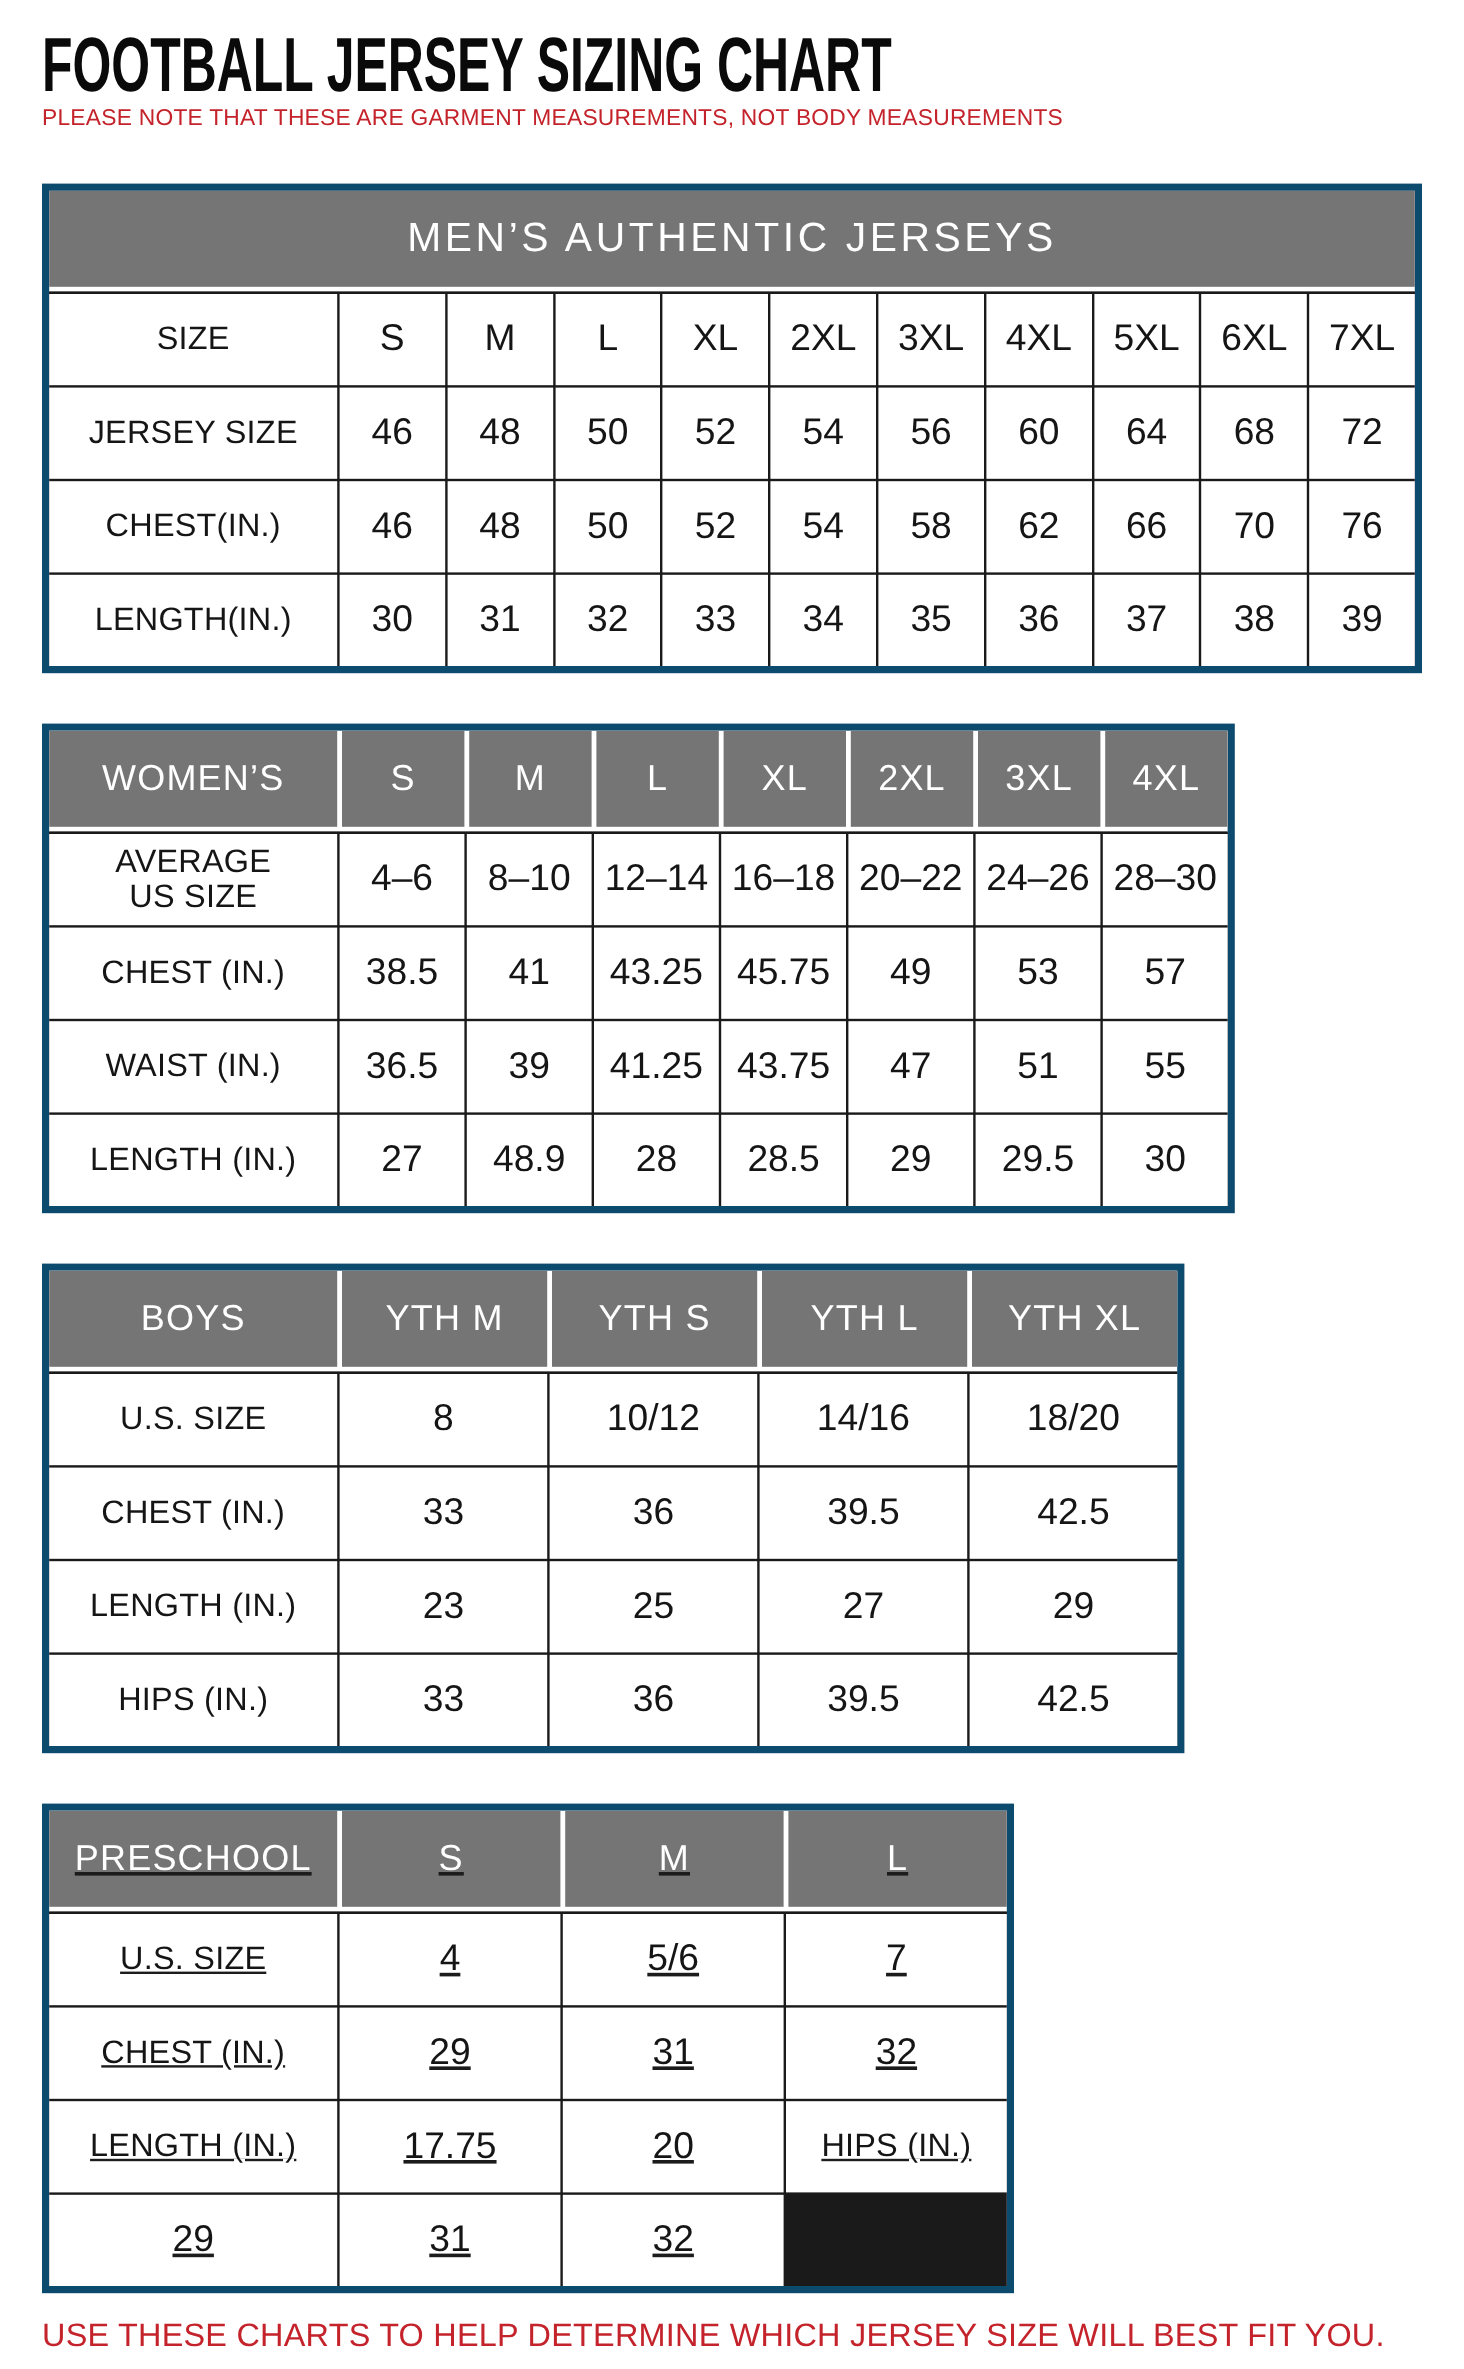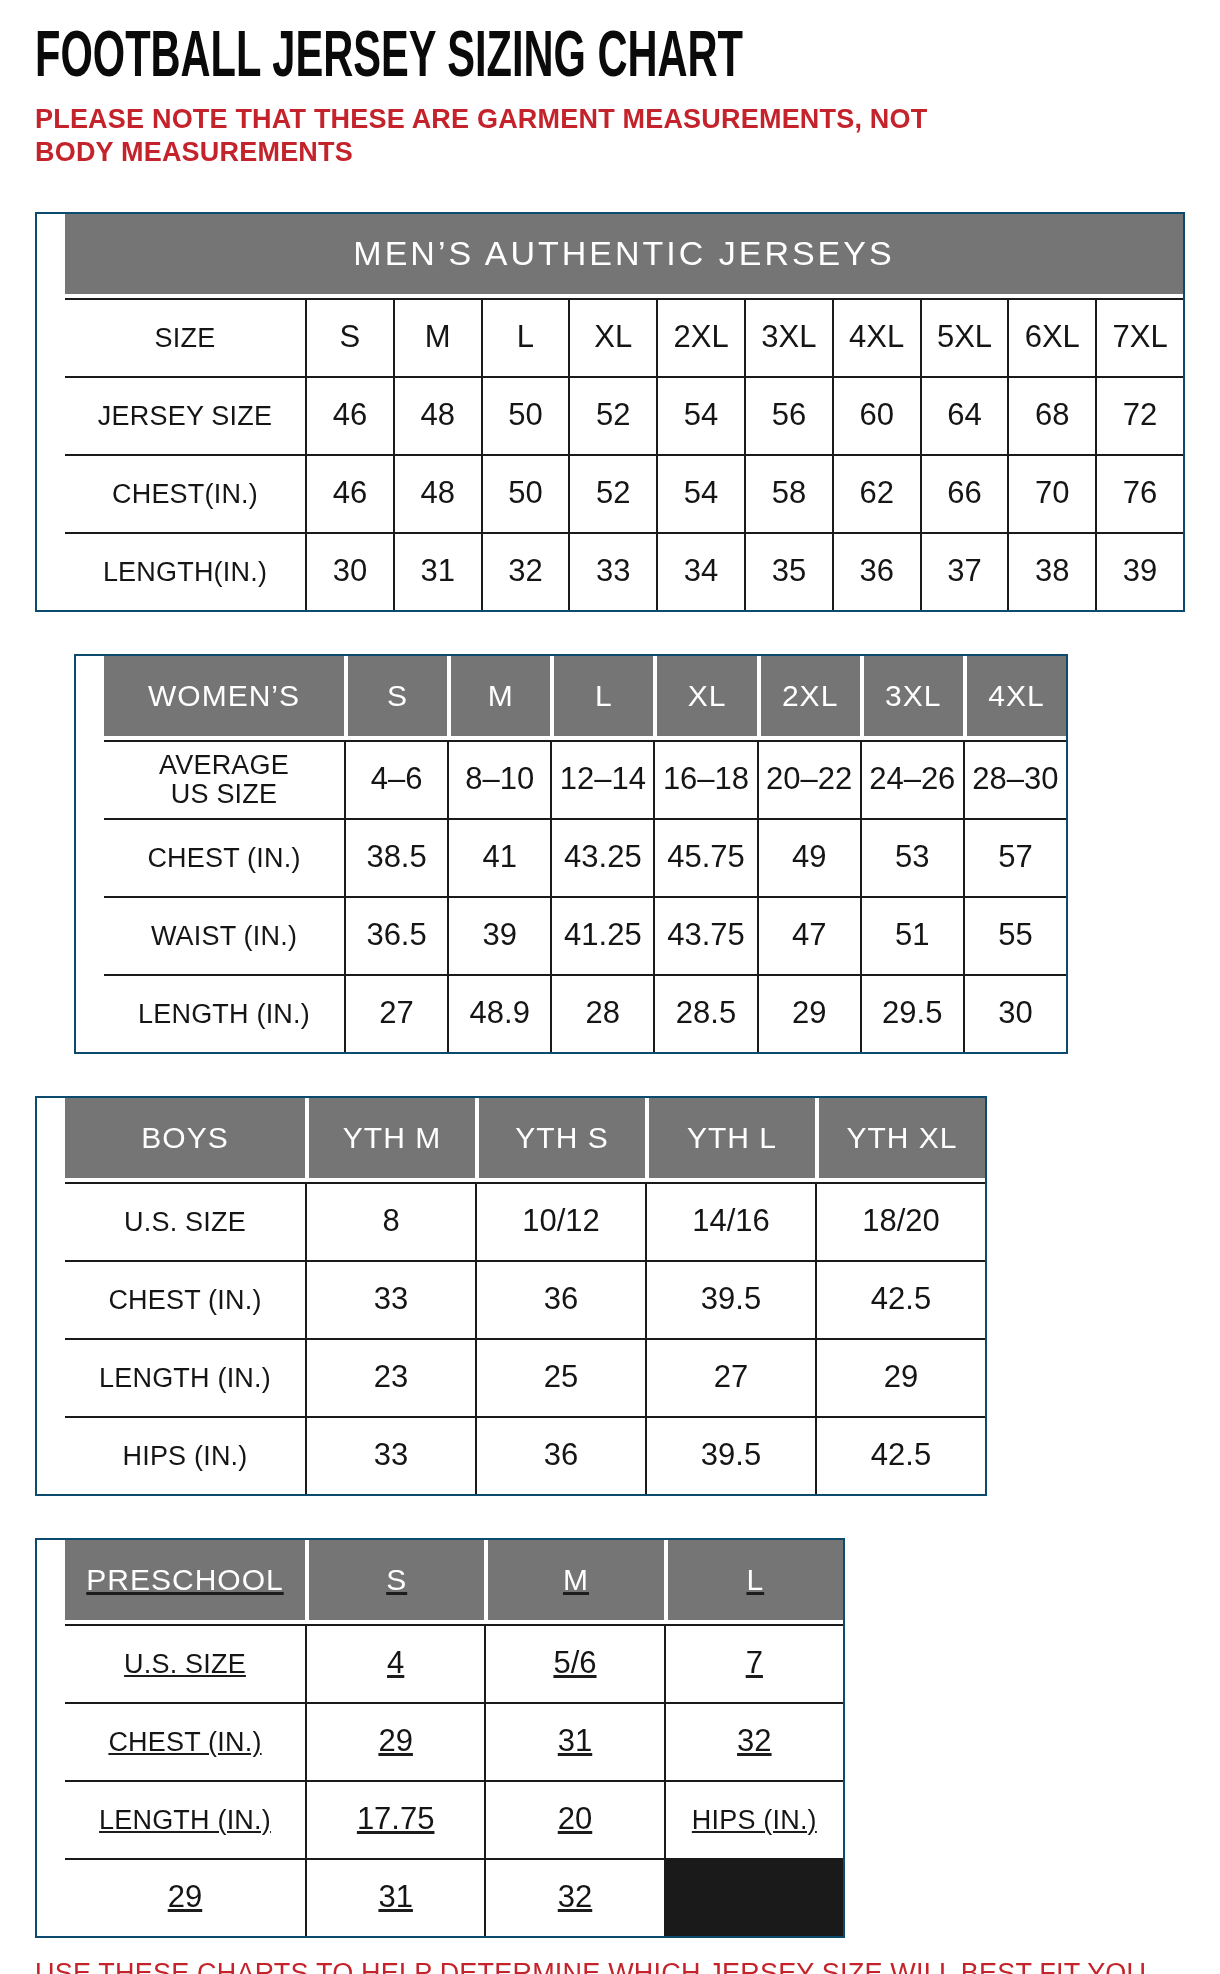--- a/index.html
+++ b/index.html
@@ -15,36 +15,35 @@
   
   .title {
     font-size:64px; font-weight:bold; color:#0a0a0a;
     white-space:nowrap; line-height:1.02;
     transform:scaleX(0.65); transform-origin:left center;
     letter-spacing:0px;
   }
 
   
   .note {
-    margin-top:16px;
+    margin-top:0;
     max-width:900px;
-    font-size:27px; line-height:1.23; font-weight:700;
+    font-size:19px; line-height:1.23; font-weight:400;
     color:var(--red,#c4232b);
     letter-spacing:0.2px;
   }
 
   
   .tbl {
-    border:2px solid #0c4a6e;
+    border:6px solid #0c4a6e;
     background:#ffffff;
     margin-top:42px;
-    padding-left:28px;
   }
   .tbl-mens      { width:1150px; --cols:240px repeat(10,1fr); }
-  .tbl-womens    { width:994px;margin-left:39px;  --cols:240px repeat(7,1fr);  }
+  .tbl-womens    { width:994px;  --cols:240px repeat(7,1fr);  }
   .tbl-boys      { width:952px; --cols:240px repeat(4,1fr);  }
   .tbl-preschool { width:810px;text-decoration:underline;  --cols:240px repeat(3,1fr);  }
 
   .thead {
     display:grid; grid-template-columns:var(--cols);
     gap:4px; background:#ffffff; margin-bottom:4px;
   }
   .thead.banner { grid-template-columns:1fr; }
   .hcell {
     background:var(--gray,#757575); color:#ffffff;

